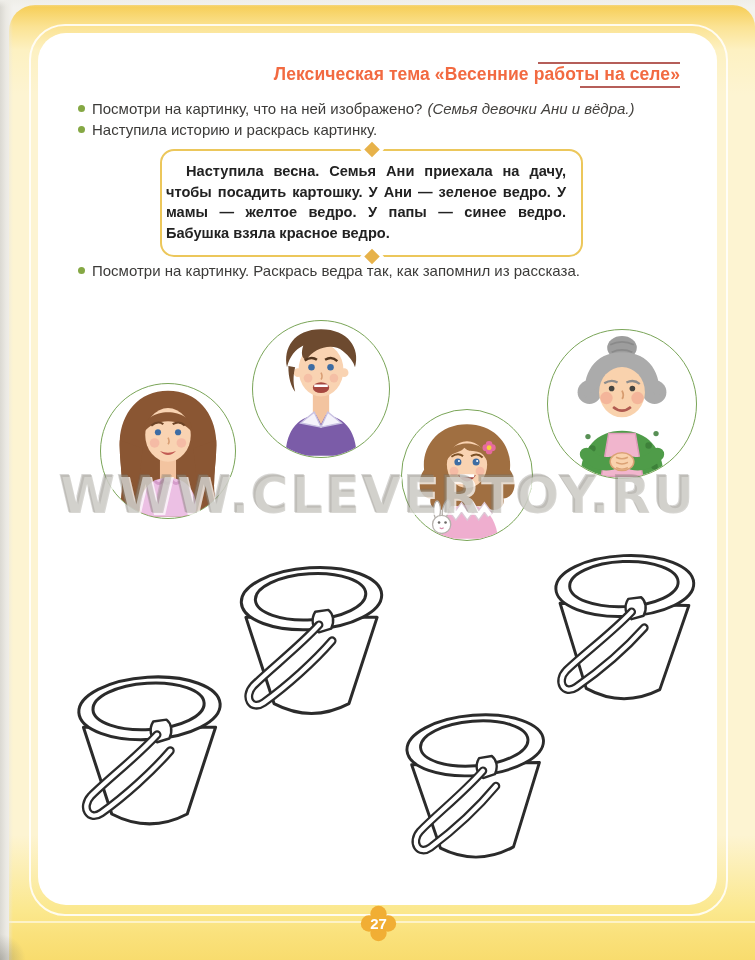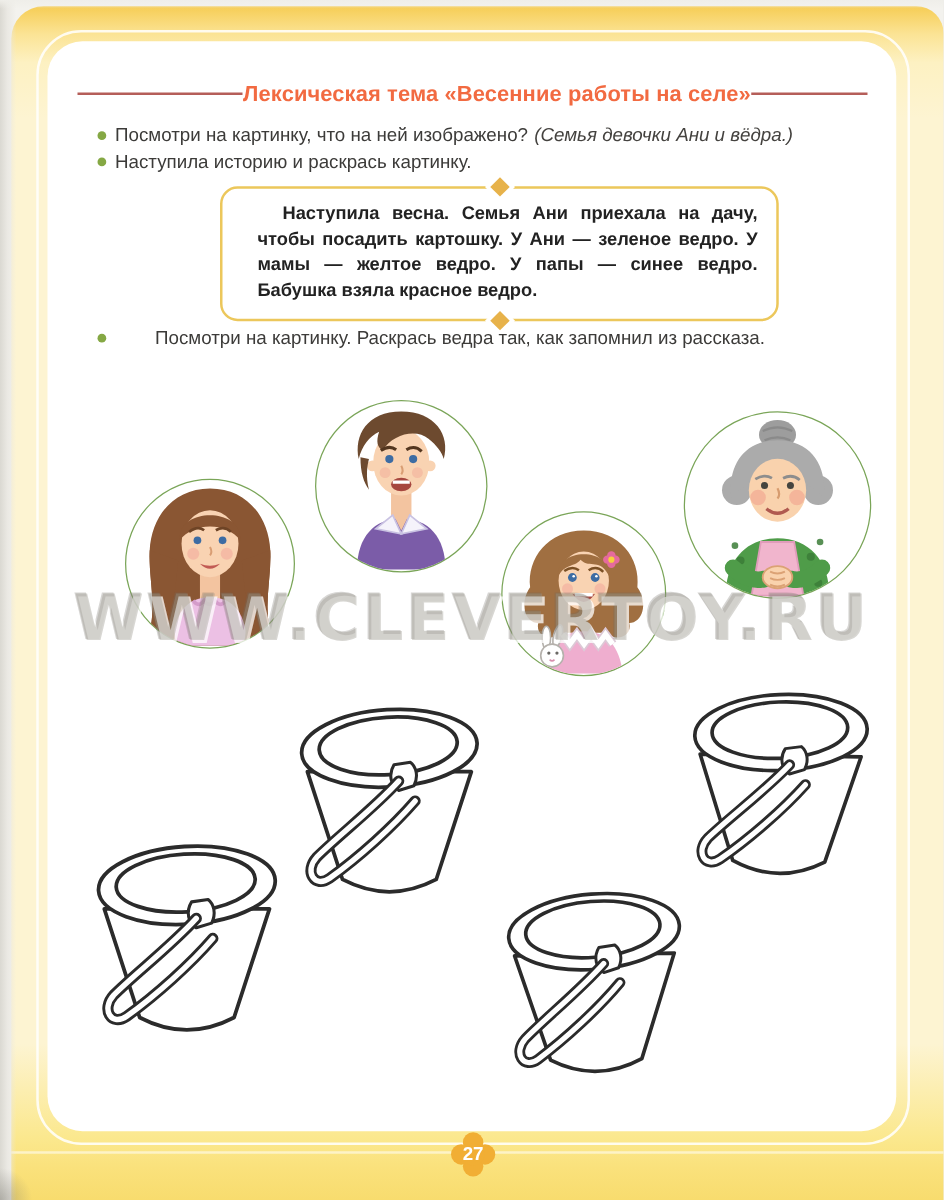--- a/index.html
+++ b/index.html
@@ -23,39 +23,39 @@
   .corner-shadow{position:absolute;left:0;bottom:0;width:26px;height:26px;z-index:41;
     background:radial-gradient(circle at 0 100%,rgba(120,118,110,.45),rgba(120,118,110,0) 70%);}
 
   
   .content{position:absolute;left:38px;top:33px;width:679px;height:872px;
     background:#fff;border-radius:28px;z-index:1;}
   .content-ring{position:absolute;left:29px;top:24px;width:695px;height:888px;
     border:2px solid rgba(255,255,255,.85);border-radius:36px;z-index:1;pointer-events:none;}
 
   
-  .header{position:absolute;left:62px;top:62px;width:632px;height:26px;
-    display:flex;align-items:center;z-index:5;}
+  .header{position:absolute;left:48px;top:62px;width:632px;height:26px;
+    display:flex;align-items:flex-end;z-index:5;flex-direction:column;}
   .rule{height:2px;background:#a8423c;opacity:.85;}
   .rule.left{width:142px;}
   .rule.right{width:100px;}
   .title{flex:1;text-align:center;color:#f26a41;font-weight:bold;
     font-size:17.5px;letter-spacing:.1px;white-space:nowrap;}
 
   
   .bullet{position:absolute;left:78px;display:flex;align-items:flex-start;
     font-size:15px;color:#3c3b39;z-index:5;line-height:1.25;}
   .dot{width:7px;height:7px;border-radius:50%;background:#85a844;margin:5px 7px 0 0;flex:none;}
   .note{font-style:italic;color:#44423f;margin-left:5px;}
-  .b1{top:100px;} .b2{top:121px;} .b3{top:262px;width:620px;gap:32px;}
-
-  
-  .story-box{position:absolute;left:176px;top:149px;width:400px;min-height:74px;
+  .b1{top:100px;} .b2{top:121px;} .b3{top:262px;width:620px;}
+
+  
+  .story-box{position:absolute;left:160px;top:149px;width:400px;min-height:74px;
     border:2px solid #ecc75b;border-radius:14px;background:#fff;z-index:5;
-    padding:10px 15px 11px 28px;}
+    padding:10px 15px 11px 4px;}
   .story-box .diamond{position:absolute;left:50%;width:11px;height:11px;background:#e7b24a;
     transform:translateX(-50%) rotate(45deg);box-shadow:0 0 0 3px #fff;}
   .diamond.top{top:-7px;} .diamond.bottom{bottom:-7px;}
   .story-text{font-weight:bold;font-size:14.6px;line-height:1.42;color:#222;
     text-align:justify;text-indent:20px;}
 
   
   .portrait{position:absolute;border:1.6px solid #7aa558;border-radius:50%;
     background:#fff;overflow:hidden;z-index:3;}
   .portrait svg{display:block;width:100%;height:100%;}

